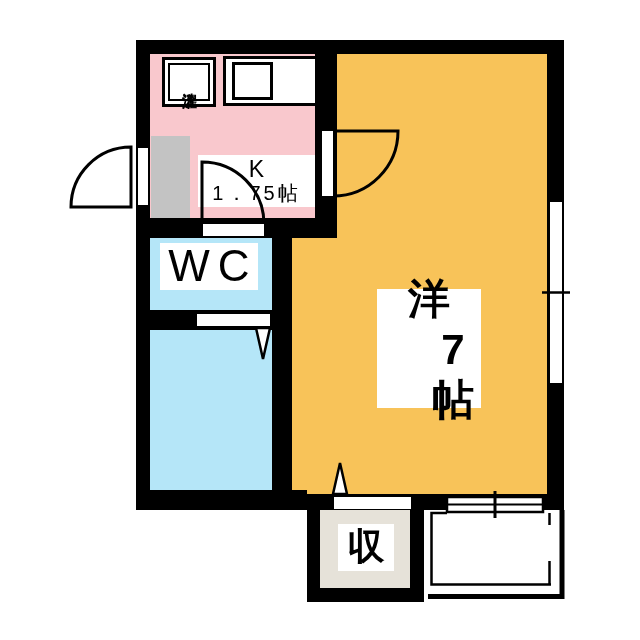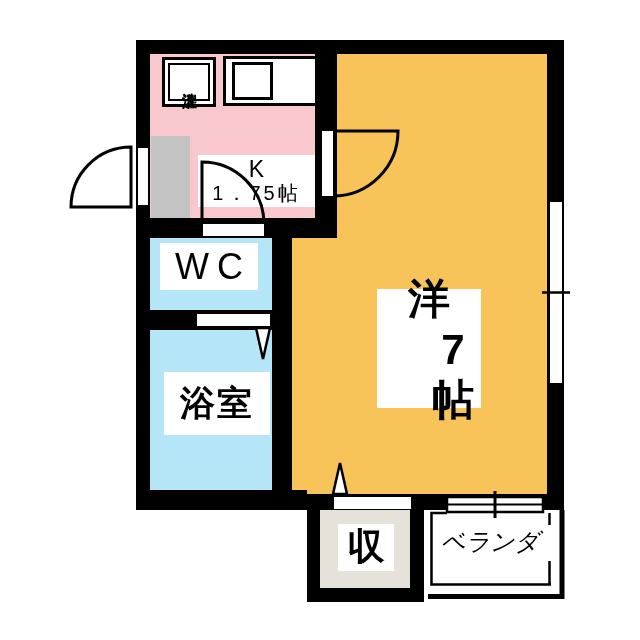--- a/index.html
+++ b/index.html
@@ -56,34 +56,28 @@
     </div>
   </div>
   <div class="abs" style="left:223px;top:56px;width:95px;height:50px;background:#fff;border:3px solid #000;"></div>
   <div class="abs" style="left:232px;top:62px;width:41px;height:38px;background:#fff;border:3.5px solid #000;"></div>
 
   <div class="abs" style="left:198px;top:155px;width:117px;height:52px;background:#fff;">
     <div class="abs" style="left:0;top:1px;width:100%;text-align:center;font-size:23px;font-weight:500;">K</div>
     <div class="abs" style="left:0;top:25px;width:100%;text-align:center;font-size:20px;font-weight:500;letter-spacing:3px;white-space:nowrap;">1．75帖</div>
   </div>
   <div class="labelbox" style="left:160px;top:243px;width:98px;height:47px;">
-    <span style="font-size:36px;letter-spacing:8px;margin-right:-8px;">WC</span>
-  </div>
-  <div class="labelbox" style="left:164px;top:372px;width:106px;height:63px;">
-    <span style="font-size:35px;letter-spacing:2px;font-weight:600;">浴室</span>
+    <span style="font-size:44px;letter-spacing:8px;margin-right:-8px;">WC</span>
   </div>
   <div class="labelbox" style="left:377px;top:289px;width:104px;height:119px;flex-direction:column;">
     <span style="font-size:42px;font-weight:600;line-height:52px;">洋</span>
     <span style="font-size:42px;font-weight:600;line-height:50px;margin-left:48px;">7帖</span>
   </div>
   <div class="labelbox" style="left:338px;top:524px;width:56px;height:47px;">
     <span style="font-size:37px;font-weight:600;">収</span>
-  </div>
-  <div class="labelbox" style="left:434px;top:527px;width:112px;height:30px;background:transparent;">
-    <span style="font-size:24px;font-weight:500;font-style:italic;">ベランダ</span>
   </div>
 
   <svg class="overlay" width="640" height="640" viewBox="0 0 640 640">
     <path d="M 131 147 A 60 60 0 0 0 71 207 L 131 207 Z" fill="#ffffff" stroke="#000" stroke-width="3"></path>
     <path d="M 202 224 L 202 162 A 62 62 0 0 1 264 224" fill="none" stroke="#000" stroke-width="3"></path>
     <path d="M 335 131 H 398 A 65 65 0 0 1 333 196" fill="none" stroke="#000" stroke-width="3"></path>
     <polygon points="256,328 270,328 263,359" fill="#ffffff" stroke="#000" stroke-width="2.5"></polygon>
     <polygon points="333,494 347,494 340,463" fill="#ffffff" stroke="#000" stroke-width="2.5"></polygon>
     <line x1="542" y1="292.5" x2="570" y2="292.5" stroke="#000" stroke-width="2.5"></line>
     <g>

